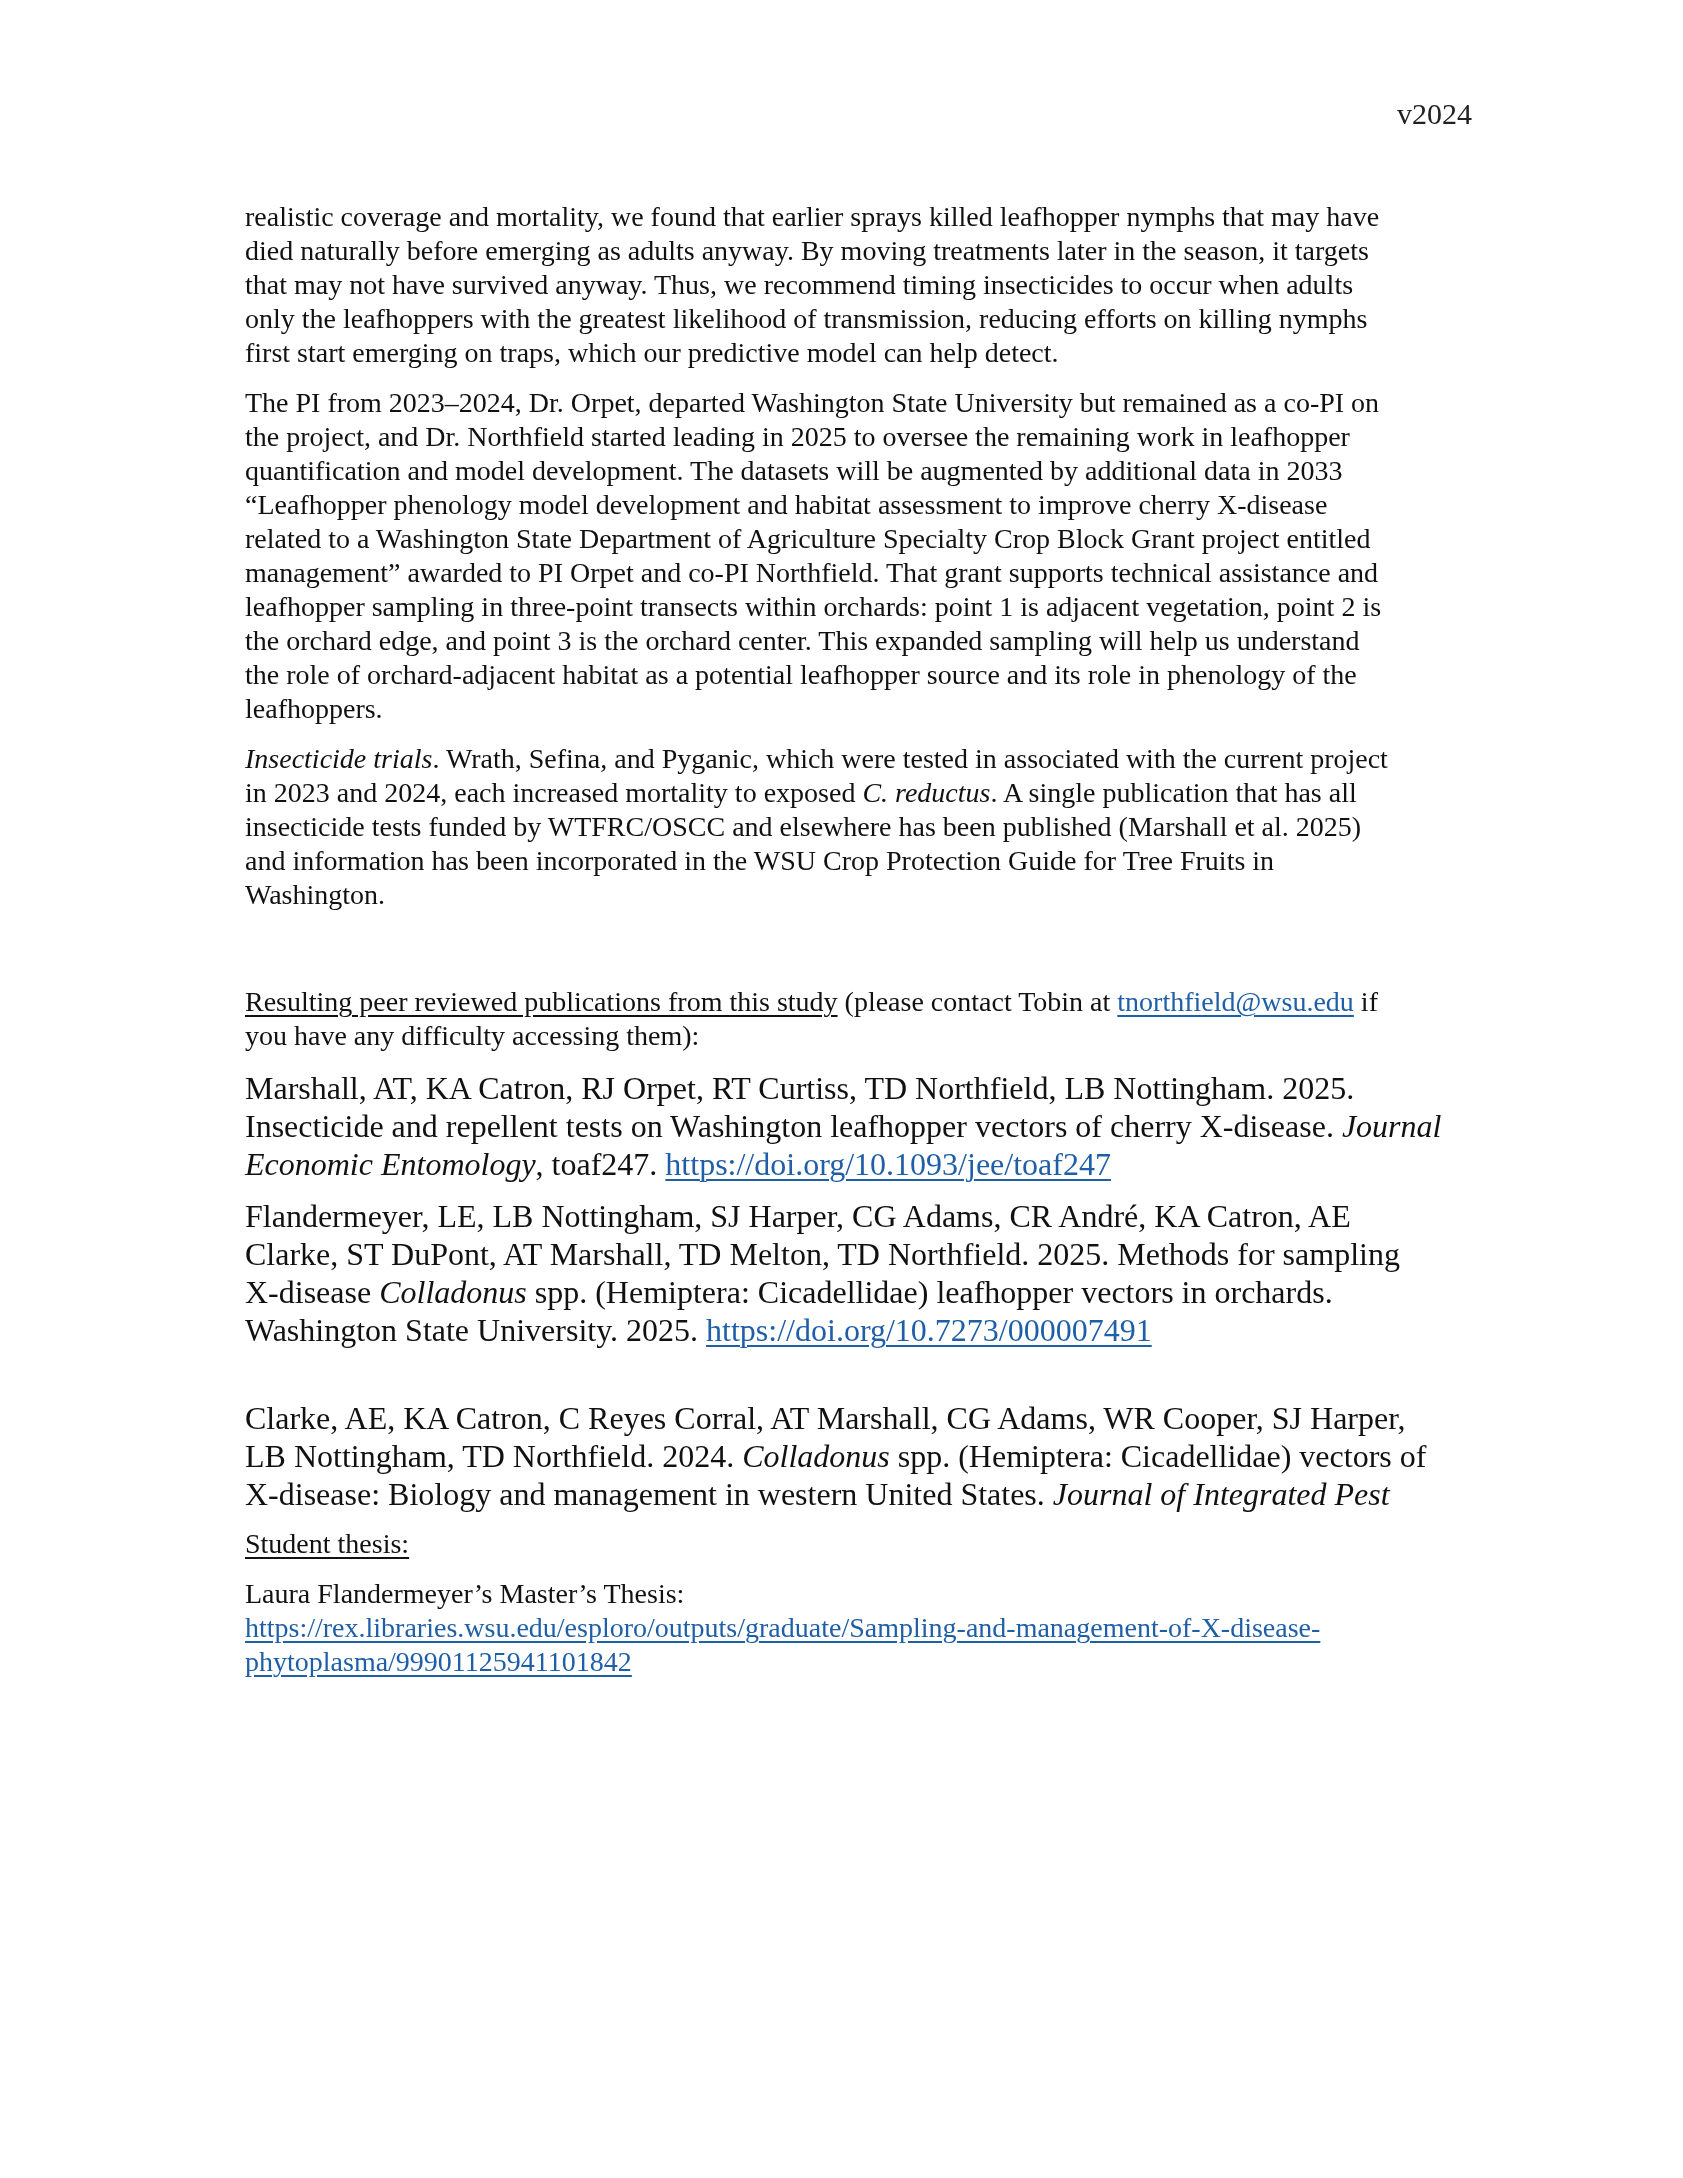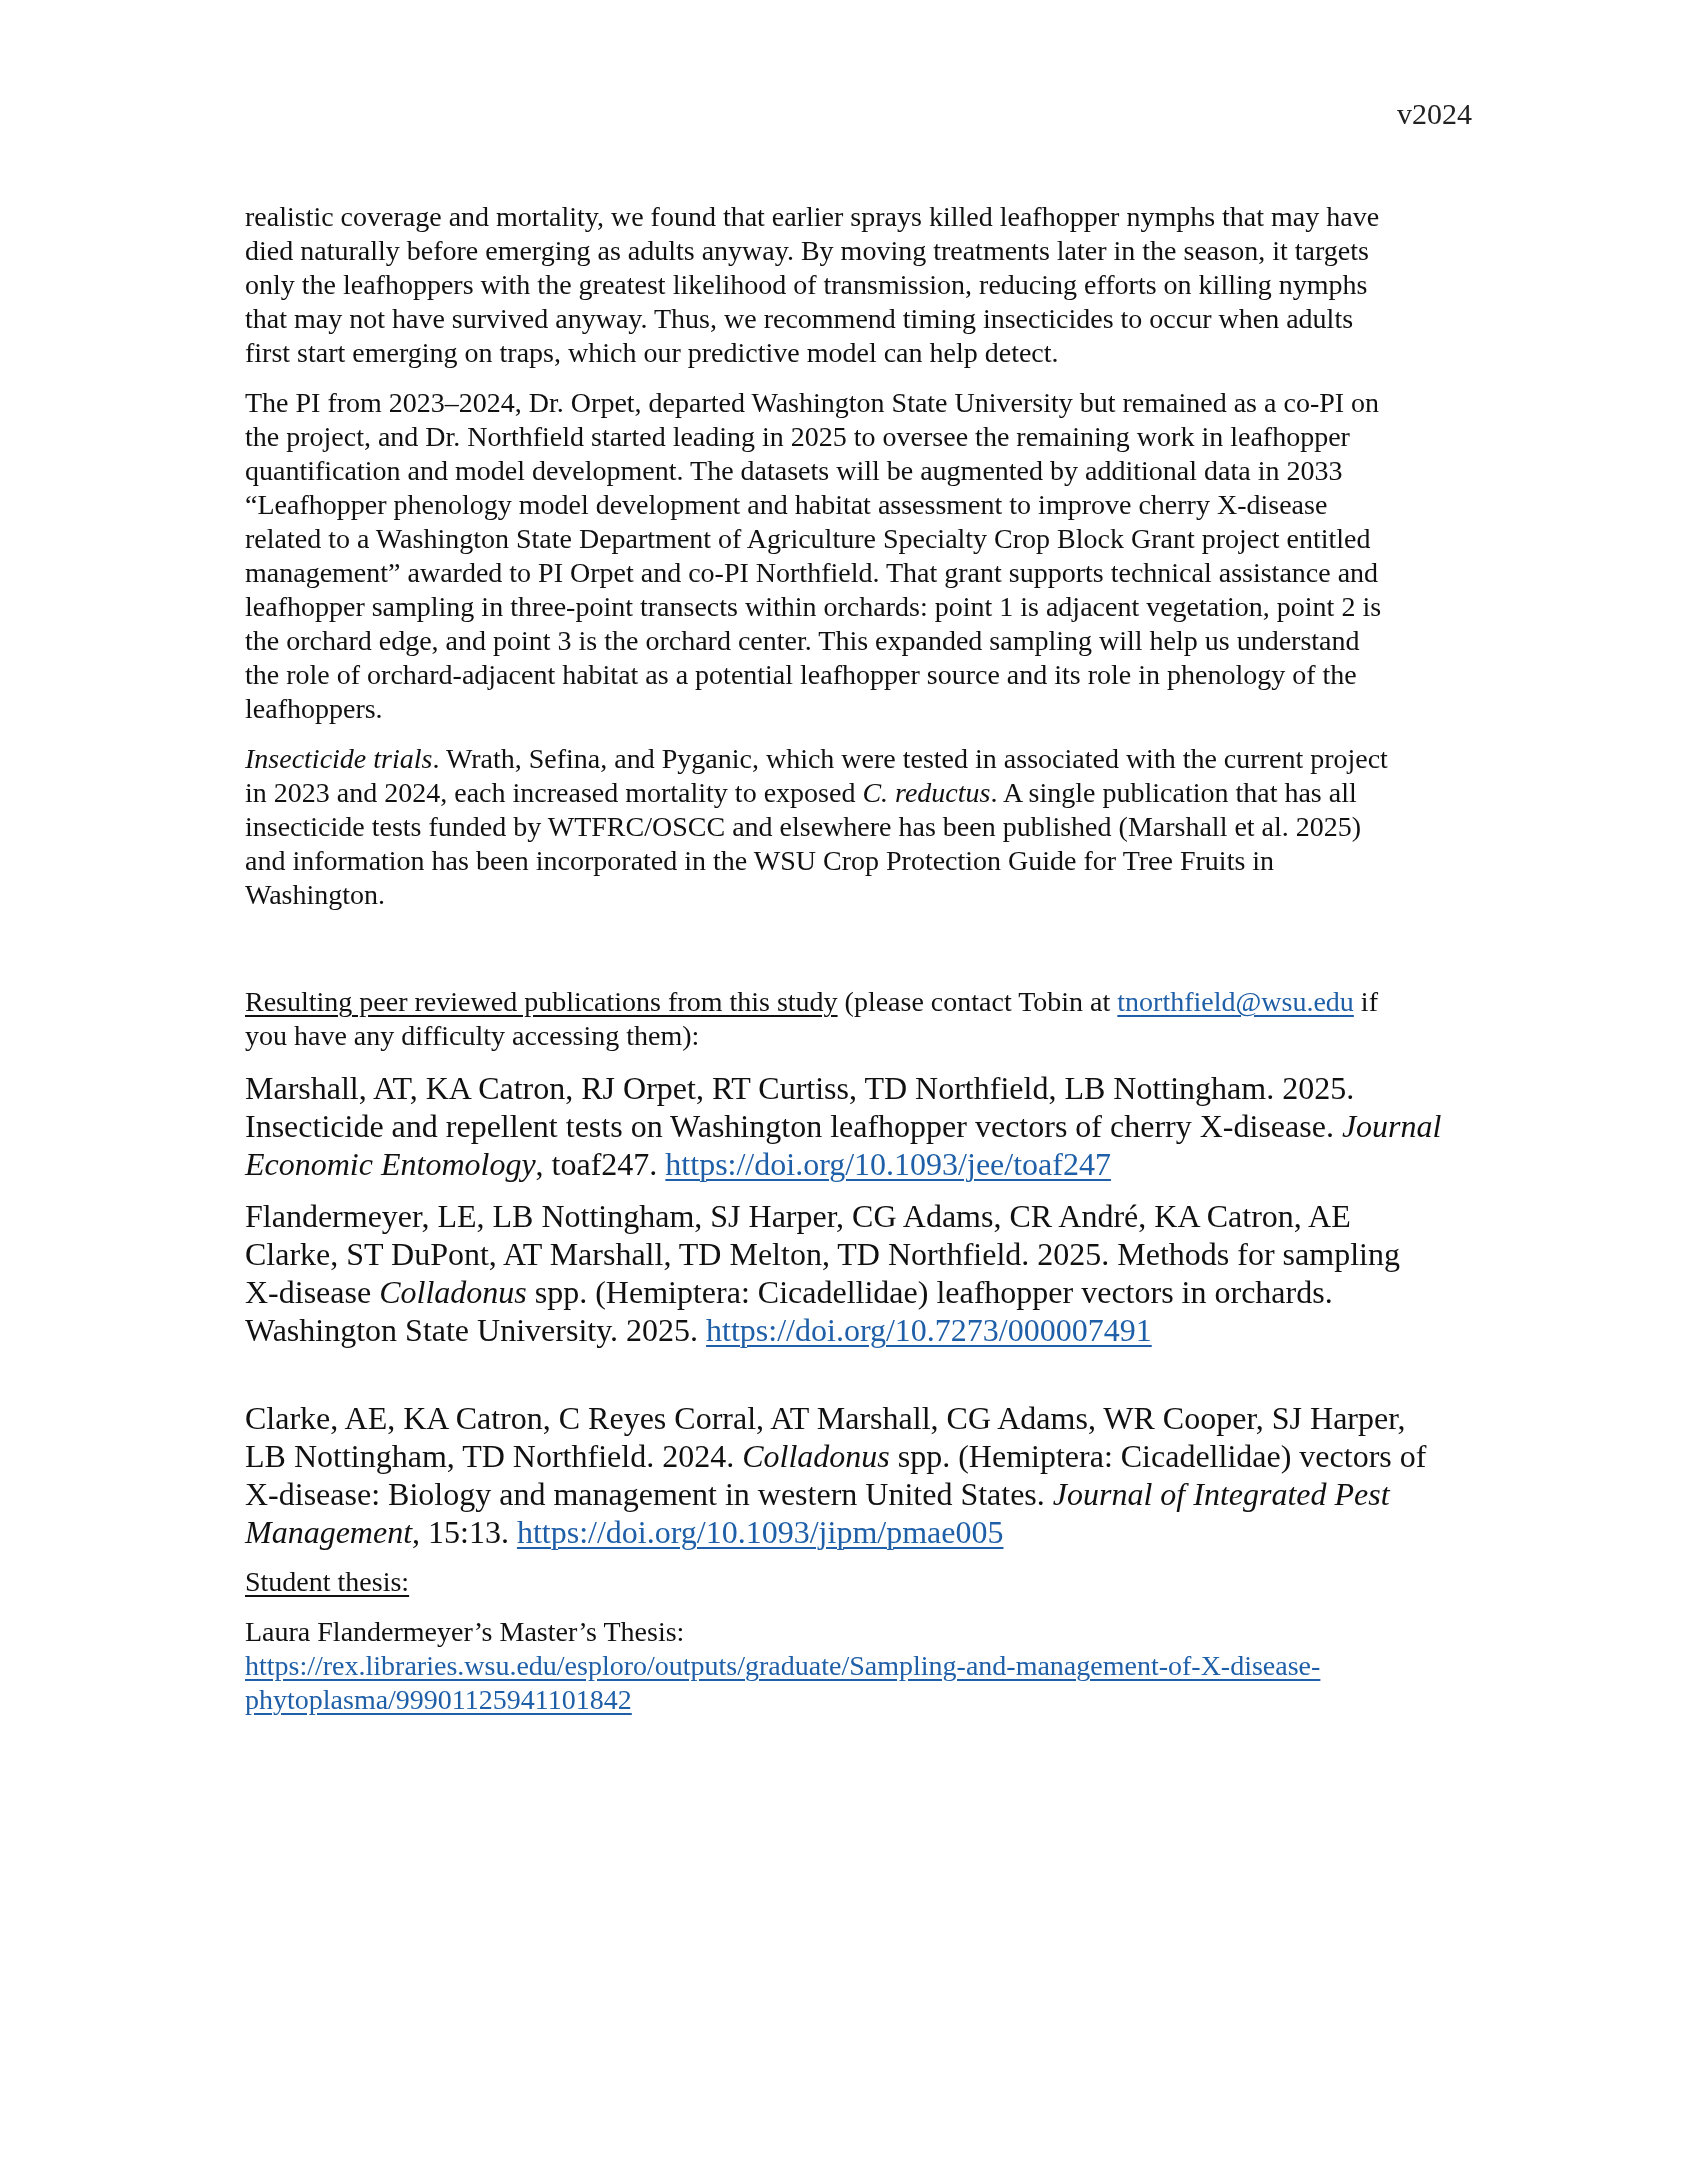--- a/index.html
+++ b/index.html
@@ -19,22 +19,22 @@
 </head>
 <body>
 
 <div class="version">v2024</div>
 
 <div class="page">
 
   <p class="body-text">
     <span class="line">realistic coverage and mortality, we found that earlier sprays killed leafhopper nymphs that may have</span>
     <span class="line">died naturally before emerging as adults anyway. By moving treatments later in the season, it targets</span>
+    <span class="line">that may not have survived anyway. Thus, we recommend timing insecticides to occur when adults</span>
     <span class="line">only the leafhoppers with the greatest likelihood of transmission, reducing efforts on killing nymphs</span>
-    <span class="line">that may not have survived anyway. Thus, we recommend timing insecticides to occur when adults</span>
     <span class="line">first start emerging on traps, which our predictive model can help detect.</span>
   </p>
 
   <p class="body-text">
     <span class="line">The PI from 2023–2024, Dr. Orpet, departed Washington State University but remained as a co-PI on</span>
     <span class="line">the project, and Dr. Northfield started leading in 2025 to oversee the remaining work in leafhopper</span>
     <span class="line">quantification and model development. The datasets will be augmented by additional data in 2033</span>
     <span class="line">“Leafhopper phenology model development and habitat assessment to improve cherry X-disease</span>
     <span class="line">related to a Washington State Department of Agriculture Specialty Crop Block Grant project entitled</span>
     <span class="line">management” awarded to PI Orpet and co-PI Northfield. That grant supports technical assistance and</span>
@@ -71,21 +71,20 @@
     <span class="line"><span>X-disease </span><i>Colladonus</i><span> spp. (Hemiptera: Cicadellidae) leafhopper vectors in orchards.</span></span>
     <span class="line"><span>Washington State University. 2025. </span><a class="link">https://doi.org/10.7273/000007491</a></span>
   </p>
 
   <div class="gap-ref"></div>
 
   <p class="ref">
     <span class="line">Clarke, AE, KA Catron, C Reyes Corral, AT Marshall, CG Adams, WR Cooper, SJ Harper,</span>
     <span class="line"><span>LB Nottingham, TD Northfield. 2024. </span><i>Colladonus</i><span> spp. (Hemiptera: Cicadellidae) vectors of</span></span>
     <span class="line"><span>X-disease: Biology and management in western United States. </span><i>Journal of Integrated Pest</i></span>
-    <span class="line"><i>Management</i><span>, 15:13. </span><a class="link">https://doi.org/10.1093/jipm/pmae005</a></span>
   </p>
 
   <p class="body-text">
     <span class="line u" style="display:inline-block;font-family:Liberation Serif, serif;">Student thesis:</span>
   </p>
 
   <p class="body-text">
     <span class="line">Laura Flandermeyer’s Master’s Thesis:</span>
     <a class="link line" style="display:inline-block;">https://rex.libraries.wsu.edu/esploro/outputs/graduate/Sampling-and-management-of-X-disease-</a><br>
     <a class="link">phytoplasma/99901125941101842</a>

